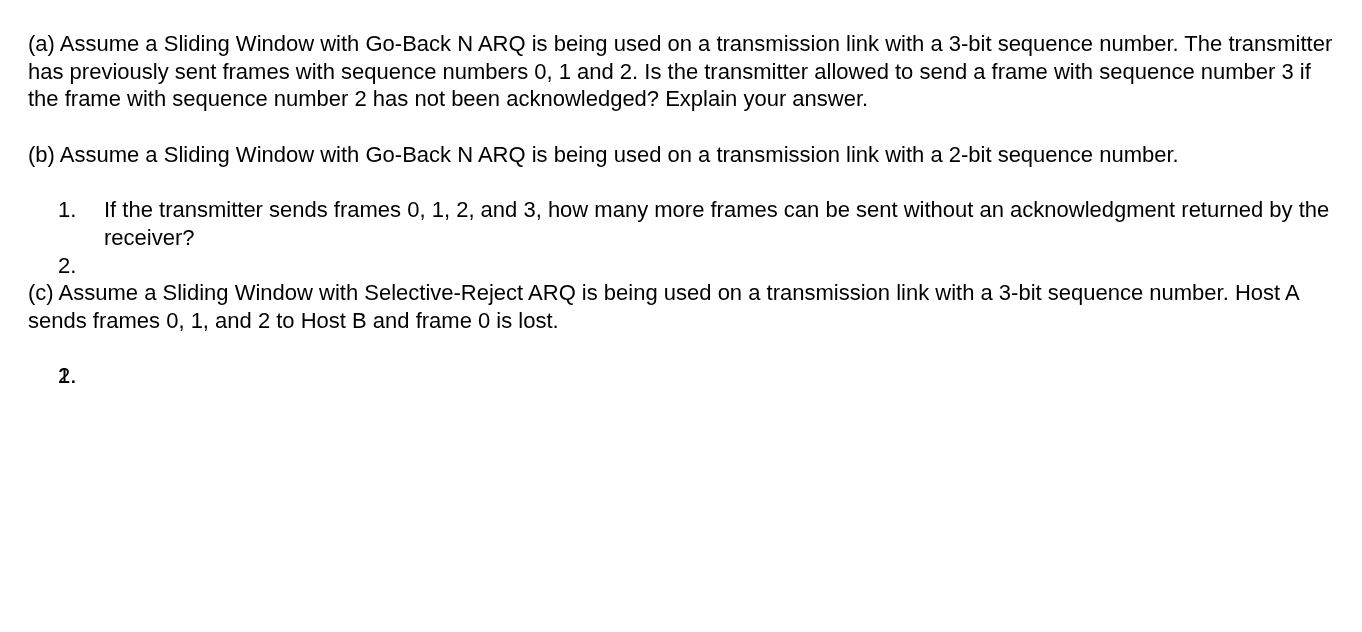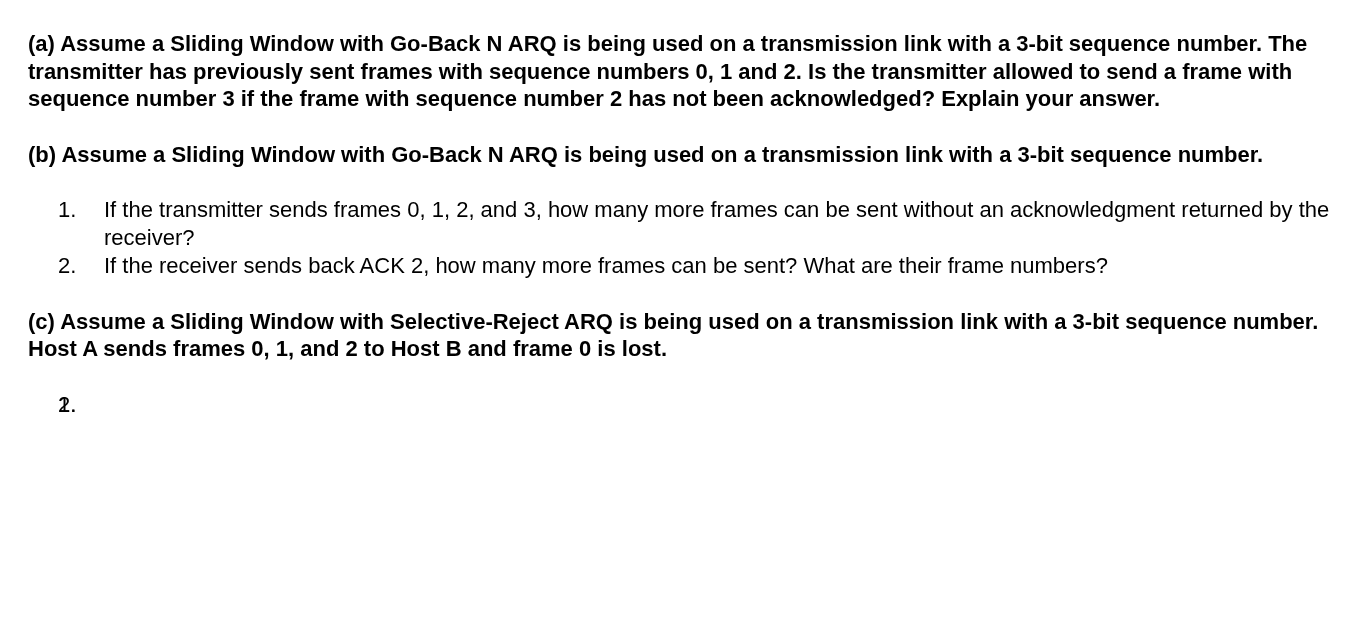--- a/index.html
+++ b/index.html
@@ -11,21 +11,20 @@
       background: #ffffff;
       font-family: Arial, Helvetica, sans-serif;
       font-size: 22px;
       line-height: 1.25;
       color: #000000;
       padding: 30px 28px;
       width: 1362px;
     }
     .paragraph {
       margin-bottom: 28px;
-      font-weight: bold;
     }
     .paragraph:last-child {
       margin-bottom: 0;
     }
     .ordered-list {
       list-style: none;
       padding-left: 76px;
       margin-bottom: 28px;
     }
     .list-item {
@@ -39,31 +38,30 @@
     }
   </style>
 </head>
 <body>
 
 <div class="paragraph">
   <span>(a) Assume a Sliding Window with Go-Back N ARQ is being used on a transmission link with a 3-bit sequence number. The transmitter has previously sent frames with sequence numbers 0, 1 and 2. Is the transmitter allowed to send a frame with sequence number 3 if the frame with sequence number 2 has not been acknowledged? Explain your answer.</span>
 </div>
 
 <div class="paragraph">
-  <span>(b) Assume a Sliding Window with Go-Back N ARQ is being used on a transmission link with a 3-bit sequence number.</span>
+  <span>(b) Assume a Sliding Window with Go-Back N ARQ is being used on a transmission link with a 2-bit sequence number.</span>
 </div>
 
 <ol class="ordered-list">
   <li class="list-item">
     <span class="list-number">1.</span>
     <span>If the transmitter sends frames 0, 1, 2, and 3, how many more frames can be sent without an acknowledgment returned by the receiver?</span>
   </li>
   <li class="list-item">
     <span class="list-number">2.</span>
-    <span>If the receiver sends back ACK 2, how many more frames can be sent? What are their frame numbers?</span>
   </li>
 </ol>
 
 <div class="paragraph">
   <span>(c) Assume a Sliding Window with Selective-Reject ARQ is being used on a transmission link with a 3-bit sequence number. Host A sends frames 0, 1, and 2 to Host B and frame 0 is lost.</span>
 </div>
 
 <ol class="ordered-list">
   <li class="list-item">
     <span class="list-number">1.</span>

